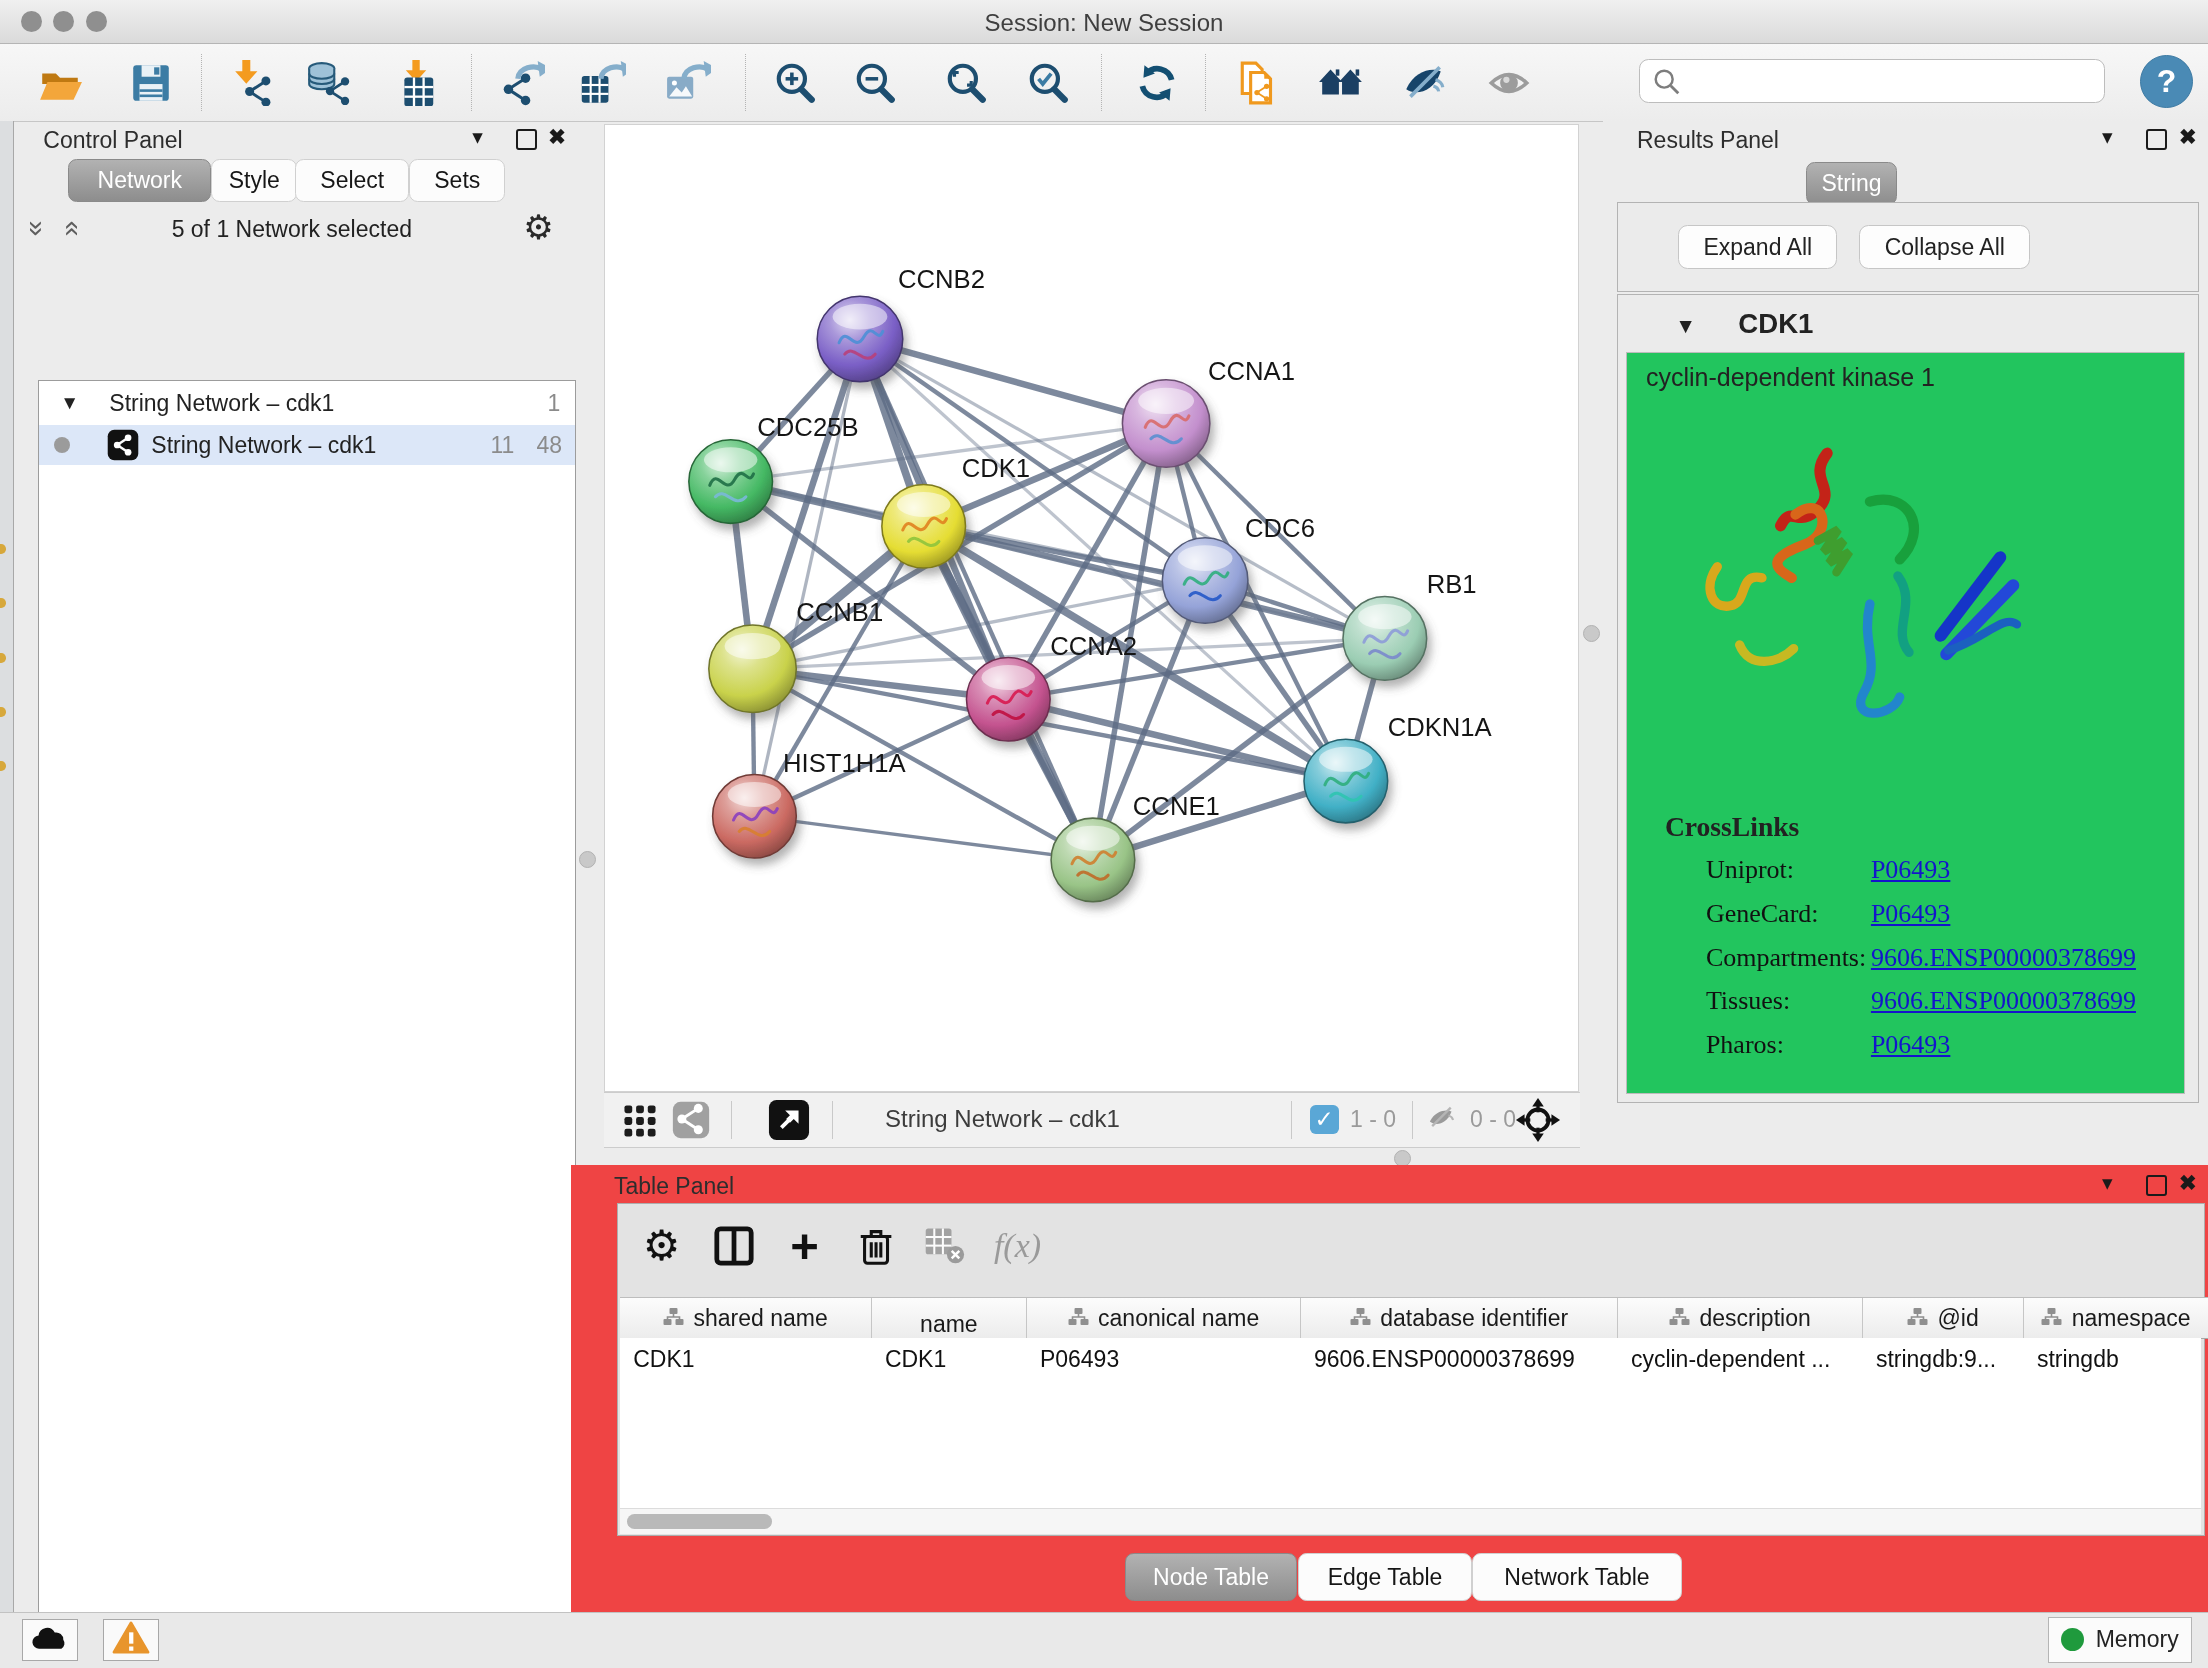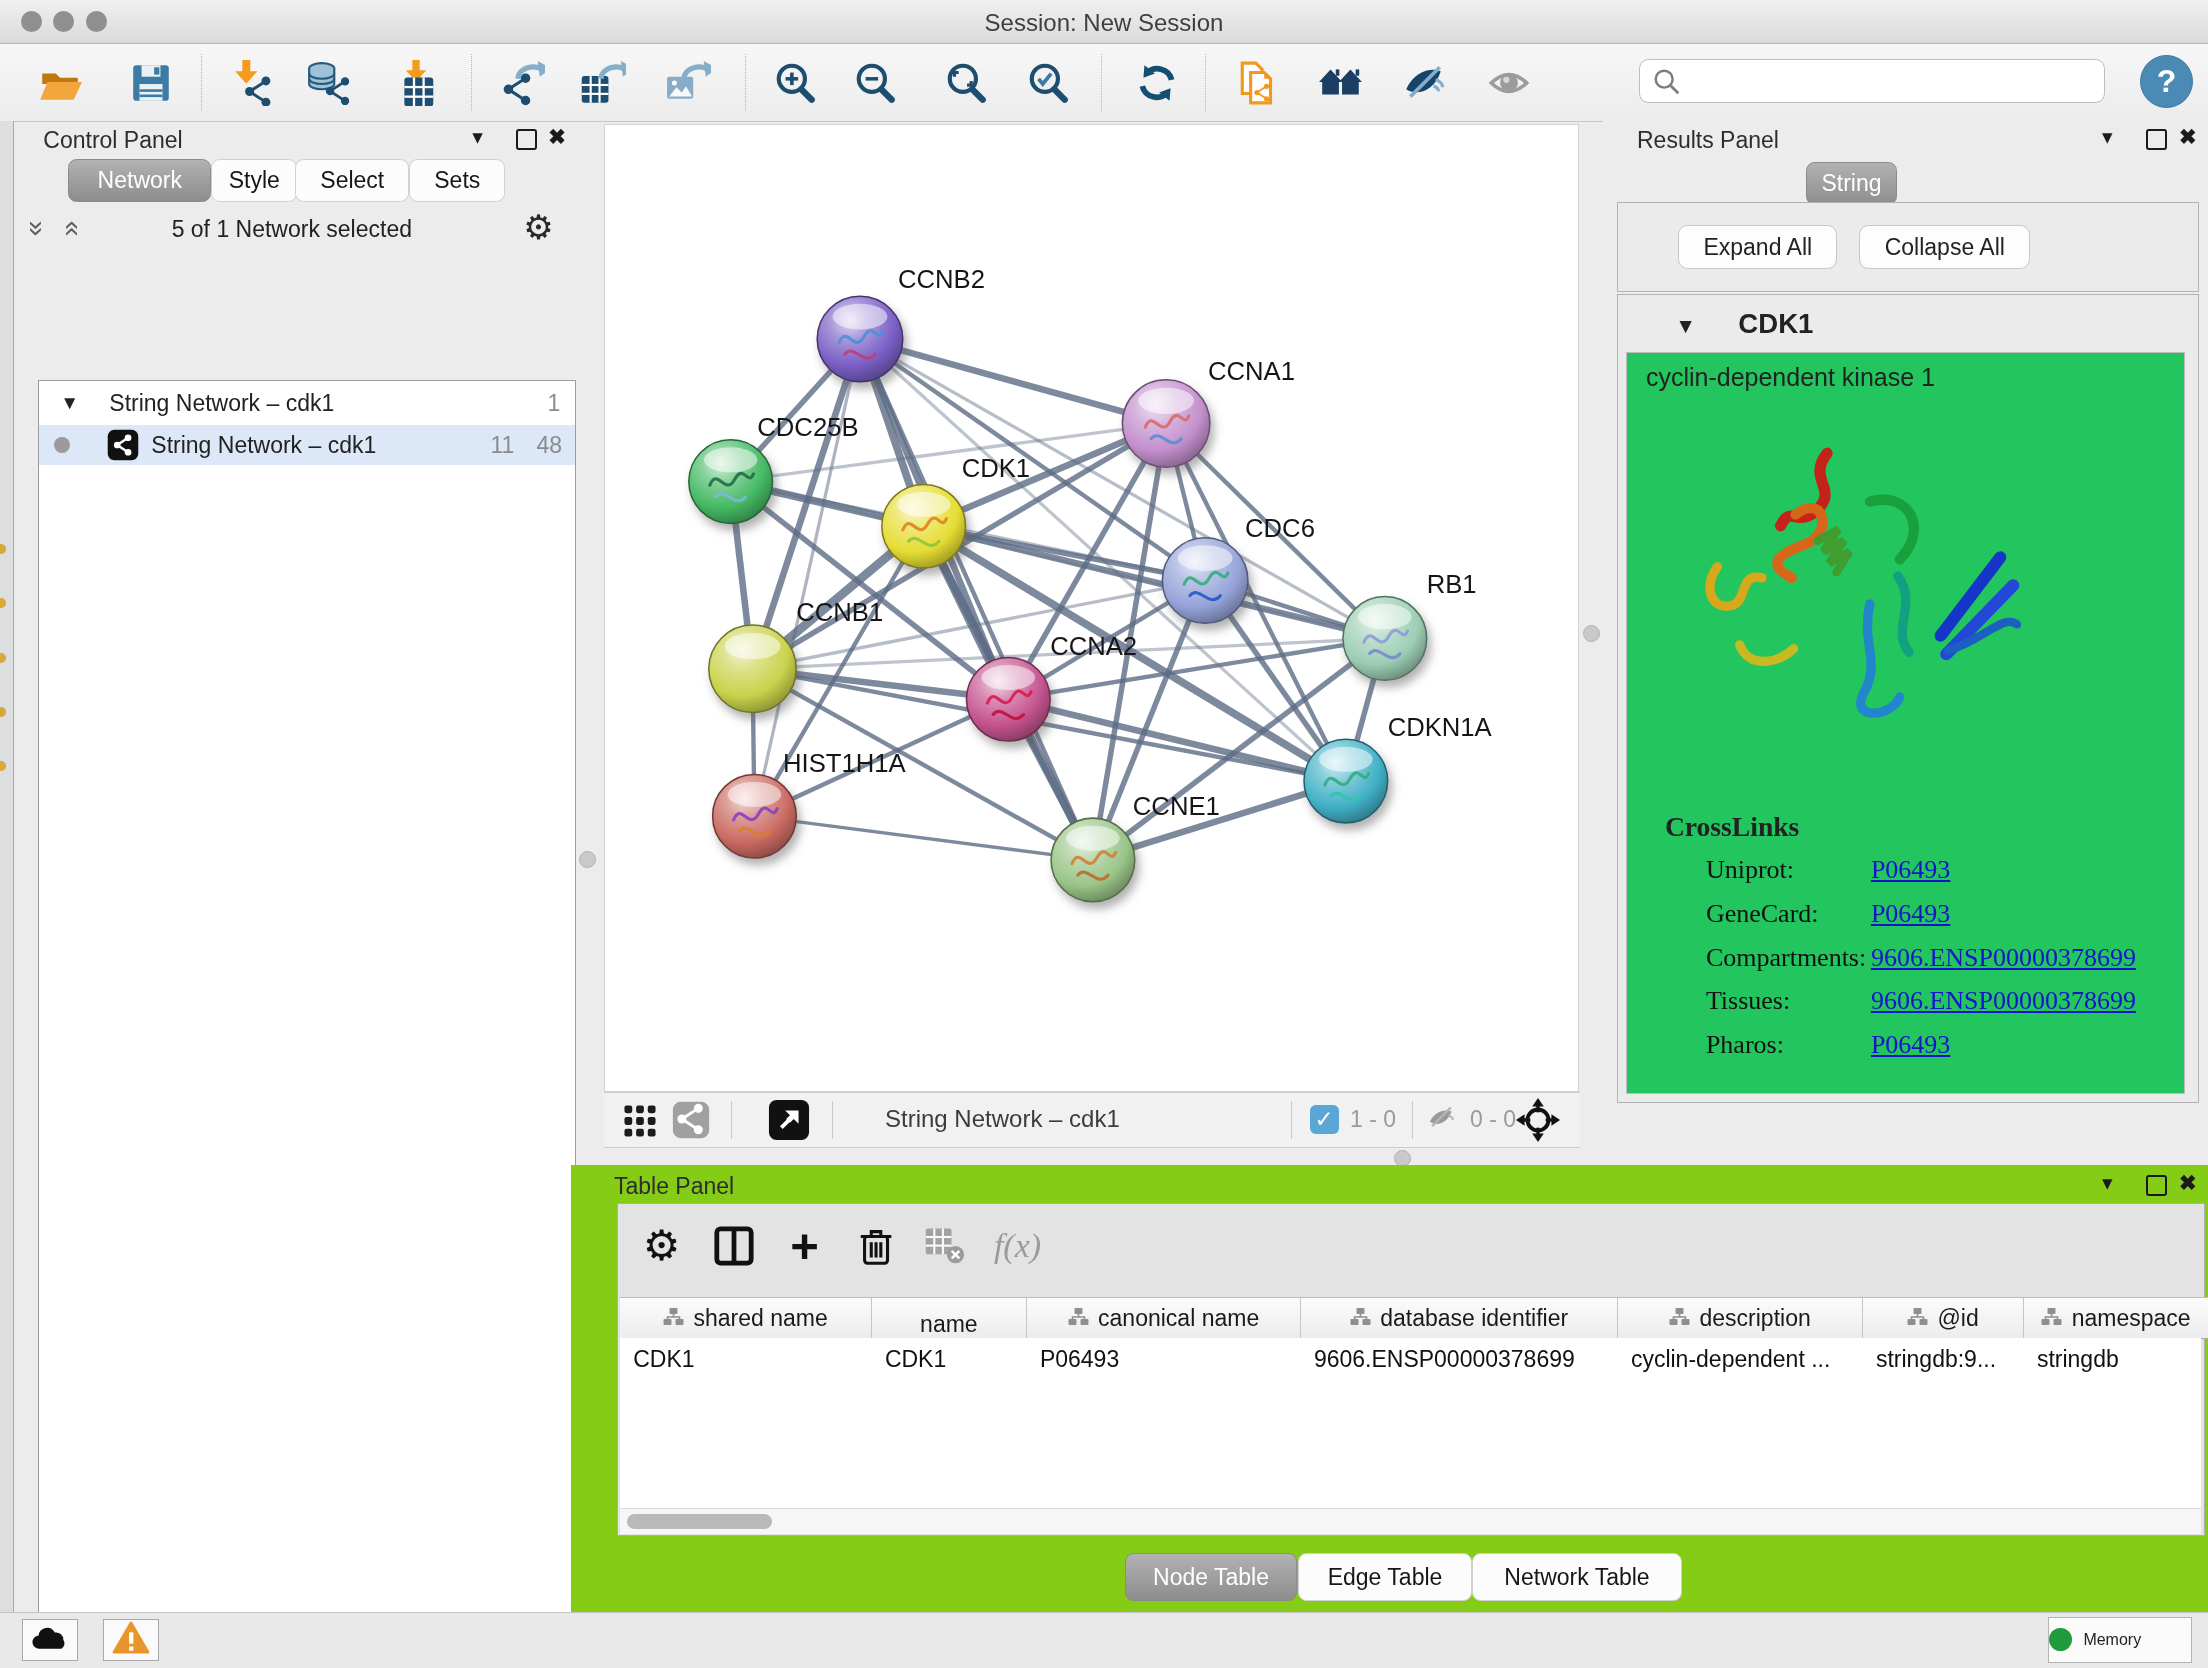--- a/index.html
+++ b/index.html
@@ -44,38 +44,38 @@
   
   #results-panel{position:absolute;left:1603px;top:121px;width:606px;height:1044px;background:#ececec;}
   .rbox{position:absolute;background:#ebebeb;border:1.9px solid #b3b3b3;box-sizing:border-box;}
   .rbtn{position:absolute;height:42px;background:#fdfdfd;border:1.9px solid #c6c6c6;border-radius:9.5px;
     display:flex;align-items:center;justify-content:center;font-size:23px;}
   #crosslinks{font-family:"Liberation Serif",serif;}
   .xrow{position:absolute;left:16px;width:100%;height:44px;font-size:26px;}
   .xlabel{position:absolute;left:63px;color:#111;}
   .xval{position:absolute;left:228px;color:#1414cc;text-decoration:underline;}
   
-  #table-panel{position:absolute;left:571px;top:1165px;width:1638px;height:447px;background:#84cc16;}
+  #table-panel{position:absolute;left:571px;top:1165px;width:1638px;height:447px;background:#ef4444;}
   #tp-box{position:absolute;left:46px;top:38px;width:1588px;height:333px;background:#e3e3e3;
     border:1.9px solid #adadad;box-sizing:border-box;}
   .tp-icon{position:absolute;top:17px;width:49px;height:49px;display:flex;align-items:center;justify-content:center;}
   #thead{position:absolute;left:1.9px;top:93px;width:1728px;height:40px;display:flex;
     background:linear-gradient(#fcfcfc,#ececec);border-top:1px solid #bdbdbd;border-bottom:1px solid #a9a9a9;}
   .th{display:flex;align-items:center;justify-content:center;gap:9.5px;font-size:23px;color:#1a1a1a;
     border-right:1px solid #c6c6c6;box-sizing:border-box;overflow:hidden;white-space:nowrap;}
   #tbody{position:absolute;left:1.9px;top:134px;width:1581px;height:170px;background:#fff;}
   .td{position:absolute;top:7.6px;font-size:23px;color:#111;white-space:nowrap;overflow:hidden;}
   #hscroll{position:absolute;left:1.9px;top:304px;width:1581px;height:25px;background:#f6f6f6;border-top:1px solid #dcdcdc;}
   #hthumb{position:absolute;left:7.6px;top:4.8px;width:145px;height:15px;border-radius:7.6px;background:#b9b9b9;}
   
   #statusbar{position:absolute;left:0;top:1612px;width:2208px;height:56px;background:#e9e9e9;border-top:1px solid #c2c2c2;}
   .sb-btn{position:absolute;top:5.7px;width:56px;height:42px;background:#fafafa;border:1.9px solid #a8a8a8;
     display:flex;align-items:center;justify-content:center;box-sizing:border-box;}
   #memory-btn{position:absolute;left:2048px;top:3.8px;width:142px;height:44px;background:#fbfbfb;
-    border:1.9px solid #b5b5b5;display:flex;align-items:center;gap:11.4px;font-size:16px;}
+    border:1.9px solid #b5b5b5;display:flex;align-items:center;justify-content:center;gap:11.4px;font-size:23px;}
   #memory-dot{width:23px;height:23px;border-radius:50%;}
   
   #left-sliver{position:absolute;left:0;top:121px;width:13.3px;height:1491px;background:#dcdee0;border-right:1px solid #a8a8a8;}
   .chev{font-size:28.5px;color:#5e5e5e;display:inline-block;}
   .fx{font-family:"Liberation Serif",serif;font-style:italic;font-size:34px;color:#9a9a9a;}
 </style>
 </head>
 <body>
 
 <div id="app">

